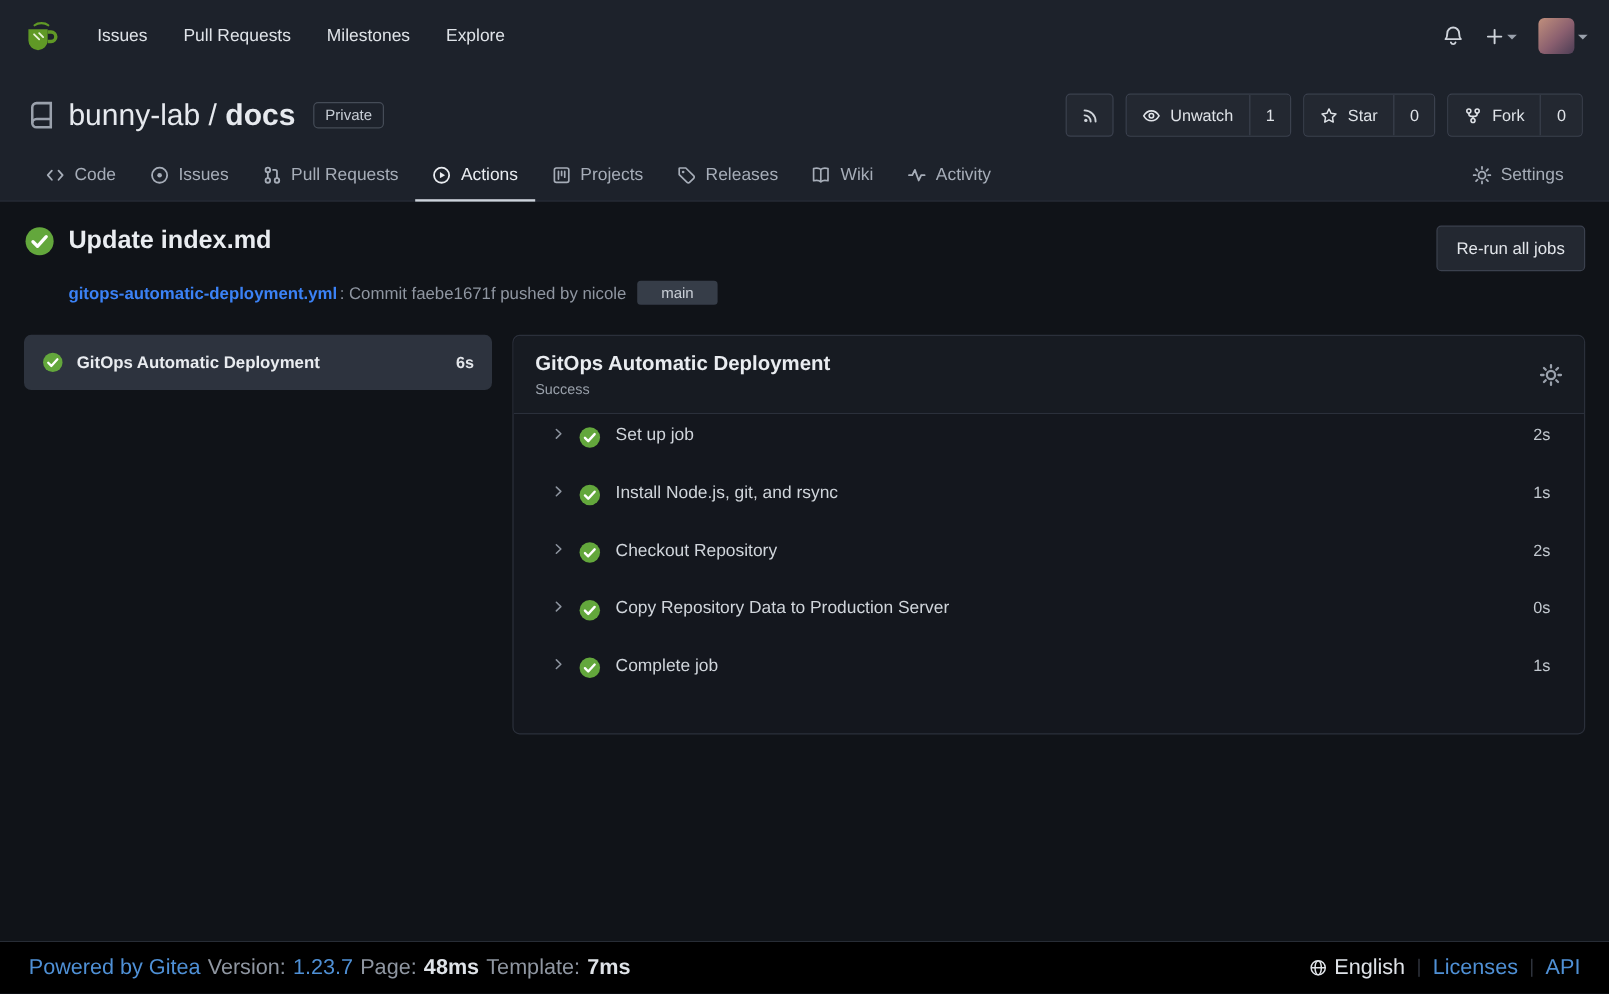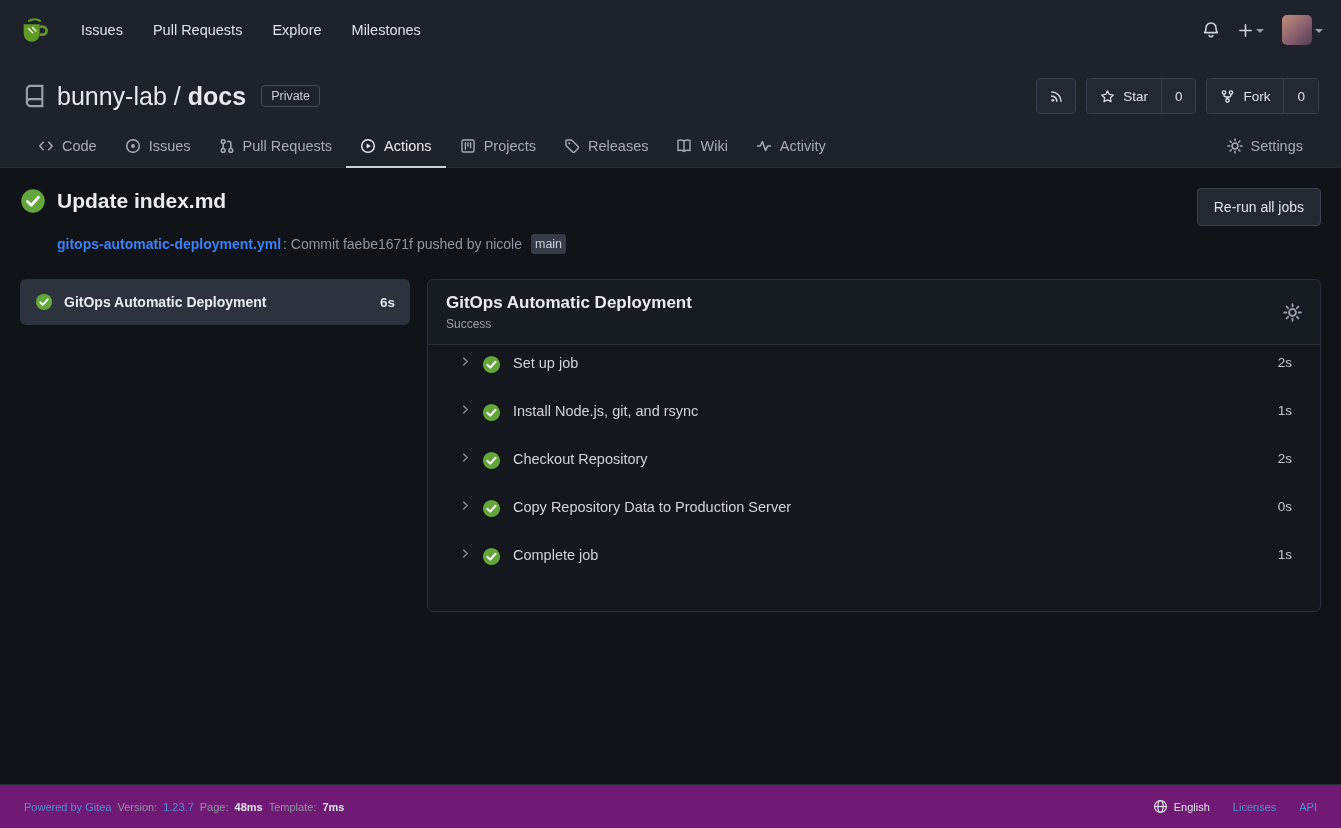--- a/index.html
+++ b/index.html
@@ -49,21 +49,21 @@
   .tab-settings { margin-left:auto; }
 
   
   main { padding:20px 20px 0; }
   .run-header { display:flex; align-items:flex-start; }
   .run-title { display:flex; align-items:center; gap:11px; font-size:21px; font-weight:400; color:#e9ecf0; }
   .rerun-btn { margin-left:auto; background:#232831; border:1px solid #3b414e; border-radius:4px;
                color:#e2e5ea; font-size:14px; height:38px; padding:0 16px; display:flex; align-items:center; }
   .run-sub { margin:8px 0 0 37px; color:#8f96a1; font-size:14px; display:flex; align-items:center; gap:2px; }
   .wf-file { color:#3b82f6; font-weight:700; }
-  .branch-badge { background:#363d48; color:#c9cfd7; border-radius:3px; padding:3px 4px;
+  .branch-badge { background:#363d48; color:#c9cfd7; border-radius:3px; padding:3px 20px;
                   font-size:12.5px; margin-left:7px; }
 
   .run-body { display:flex; gap:17px; margin-top:25px; }
   .job-list { flex:0 0 390px; }
   .job-item { display:flex; align-items:center; gap:11px; background:#2d333e; border-radius:6px;
               padding:0 15px; height:46px; }
   .job-name { font-weight:600; color:#e9ecf0; font-size:14px; }
   .job-duration { margin-left:auto; font-weight:600; font-size:13.5px; color:#e3e6ea; }
 
   .card { flex:1; border:1px solid #2b303b; border-radius:6px; background:#14171e; align-self:flex-start; }
@@ -74,22 +74,22 @@
   .gear-btn { margin-left:auto; color:#9aa1ac; }
 
   .steps { padding:10px 0 16px; }
   .step { display:flex; align-items:flex-start; height:48px; padding:0 28px 0 31px; gap:10px; }
   .step .chev { color:#8d949f; }
   .step-name { color:#d0d5db; font-size:14.5px; margin-left:2px; }
   .step-duration { margin-left:auto; color:#c2c8cf; font-size:13.5px; }
 
   
   footer { position:absolute; left:0; right:0; bottom:0; height:44px; border-top:1px solid #272c35;
-           display:flex; align-items:center; padding:0 24px; font-size:11px; color:#8f96a1;
-           background:#701a75; }
+           display:flex; align-items:center; padding:0 24px; font-size:18px; color:#8f96a1;
+           background:#000000; }
   footer a.blue { color:#4f90d5; }
   .f-left { display:flex; align-items:center; gap:6px; }
   .strong { color:#dfe3e8; font-weight:700; }
   .f-right { margin-left:auto; display:flex; align-items:center; gap:11px; color:#dfe3e8; }
   .f-right .lang { display:flex; align-items:center; gap:6px; color:#dfe3e8; }
   .vdiv { width:1px; height:15px; background:#3a404b; }
 </style>
 </head>
 <body>
 
@@ -99,22 +99,22 @@
       <svg width="34" height="34" viewBox="0 0 36 36">
         <path d="M6 12h17v10a8.5 8.5 0 0 1-17 0z" fill="#609926"></path>
         <path d="M23 14.5h3a4.2 4.2 0 1 1 0 8.4h-3" fill="none" stroke="#609926" stroke-width="3"></path>
         <path d="M11 16.5l4.5 4.5M15.5 15.5l3.5 3.5" stroke="#e9f3da" stroke-width="1.6" stroke-linecap="round"></path>
         <path d="M11.5 8.5c3-2.6 9-2.6 12 0" fill="none" stroke="#609926" stroke-width="2" stroke-linecap="round"></path>
       </svg>
     </span>
   </a>
   <a class="nav-link">Issues</a>
   <a class="nav-link">Pull Requests</a>
+  <a class="nav-link">Milestones</a>
   <a class="nav-link">Explore</a>
-  <a class="nav-link">Milestones</a>
 
   <div class="topnav-right">
     <a class="icon-btn">
       <span>
         <svg width="18" height="18" viewBox="0 0 16 16">
           <path d="M8 1.7a4.4 4.4 0 0 0-4.4 4.4c0 3-1.3 4.2-1.3 4.2h11.4s-1.3-1.2-1.3-4.2A4.4 4.4 0 0 0 8 1.7zM6.3 12.8a1.8 1.8 0 0 0 3.4 0" fill="none" stroke="currentColor" stroke-width="1.4" stroke-linecap="round" stroke-linejoin="round"></path>
         </svg>
       </span>
     </a>
     <a class="icon-btn">
@@ -153,20 +153,32 @@
           <svg width="15" height="15" viewBox="0 0 16 16">
             <path d="M3 3.2a9.8 9.8 0 0 1 9.8 9.8M3 7.6a5.4 5.4 0 0 1 5.4 5.4" fill="none" stroke="currentColor" stroke-width="1.7" stroke-linecap="round"></path>
             <circle cx="4.1" cy="12.1" r="1.5" fill="currentColor"></circle>
           </svg>
         </span>
       </a>
       <div class="btn-group">
         <a class="seg">
           <span>
             <svg width="15" height="15" viewBox="0 0 16 16">
+              <path d="M1.2 8S3.8 3.6 8 3.6 14.8 8 14.8 8 12.2 12.4 8 12.4 1.2 8 1.2 8z" fill="none" stroke="currentColor" stroke-width="1.4"></path>
+              <circle cx="8" cy="8" r="2" fill="none" stroke="currentColor" stroke-width="1.4"></circle>
+            </svg>
+          </span>
+          <span>Unwatch</span>
+        </a>
+        <a class="seg count">1</a>
+      </div>
+      <div class="btn-group">
+        <a class="seg">
+          <span>
+            <svg width="15" height="15" viewBox="0 0 16 16">
               <path d="M8 1.9l1.9 3.9 4.3.6-3.1 3 .7 4.2L8 11.6l-3.8 2 .7-4.2-3.1-3 4.3-.6z" fill="none" stroke="currentColor" stroke-width="1.3" stroke-linejoin="round"></path>
             </svg>
           </span>
           <span>Star</span>
         </a>
         <a class="seg count">0</a>
       </div>
       <div class="btn-group">
         <a class="seg">
           <span>

